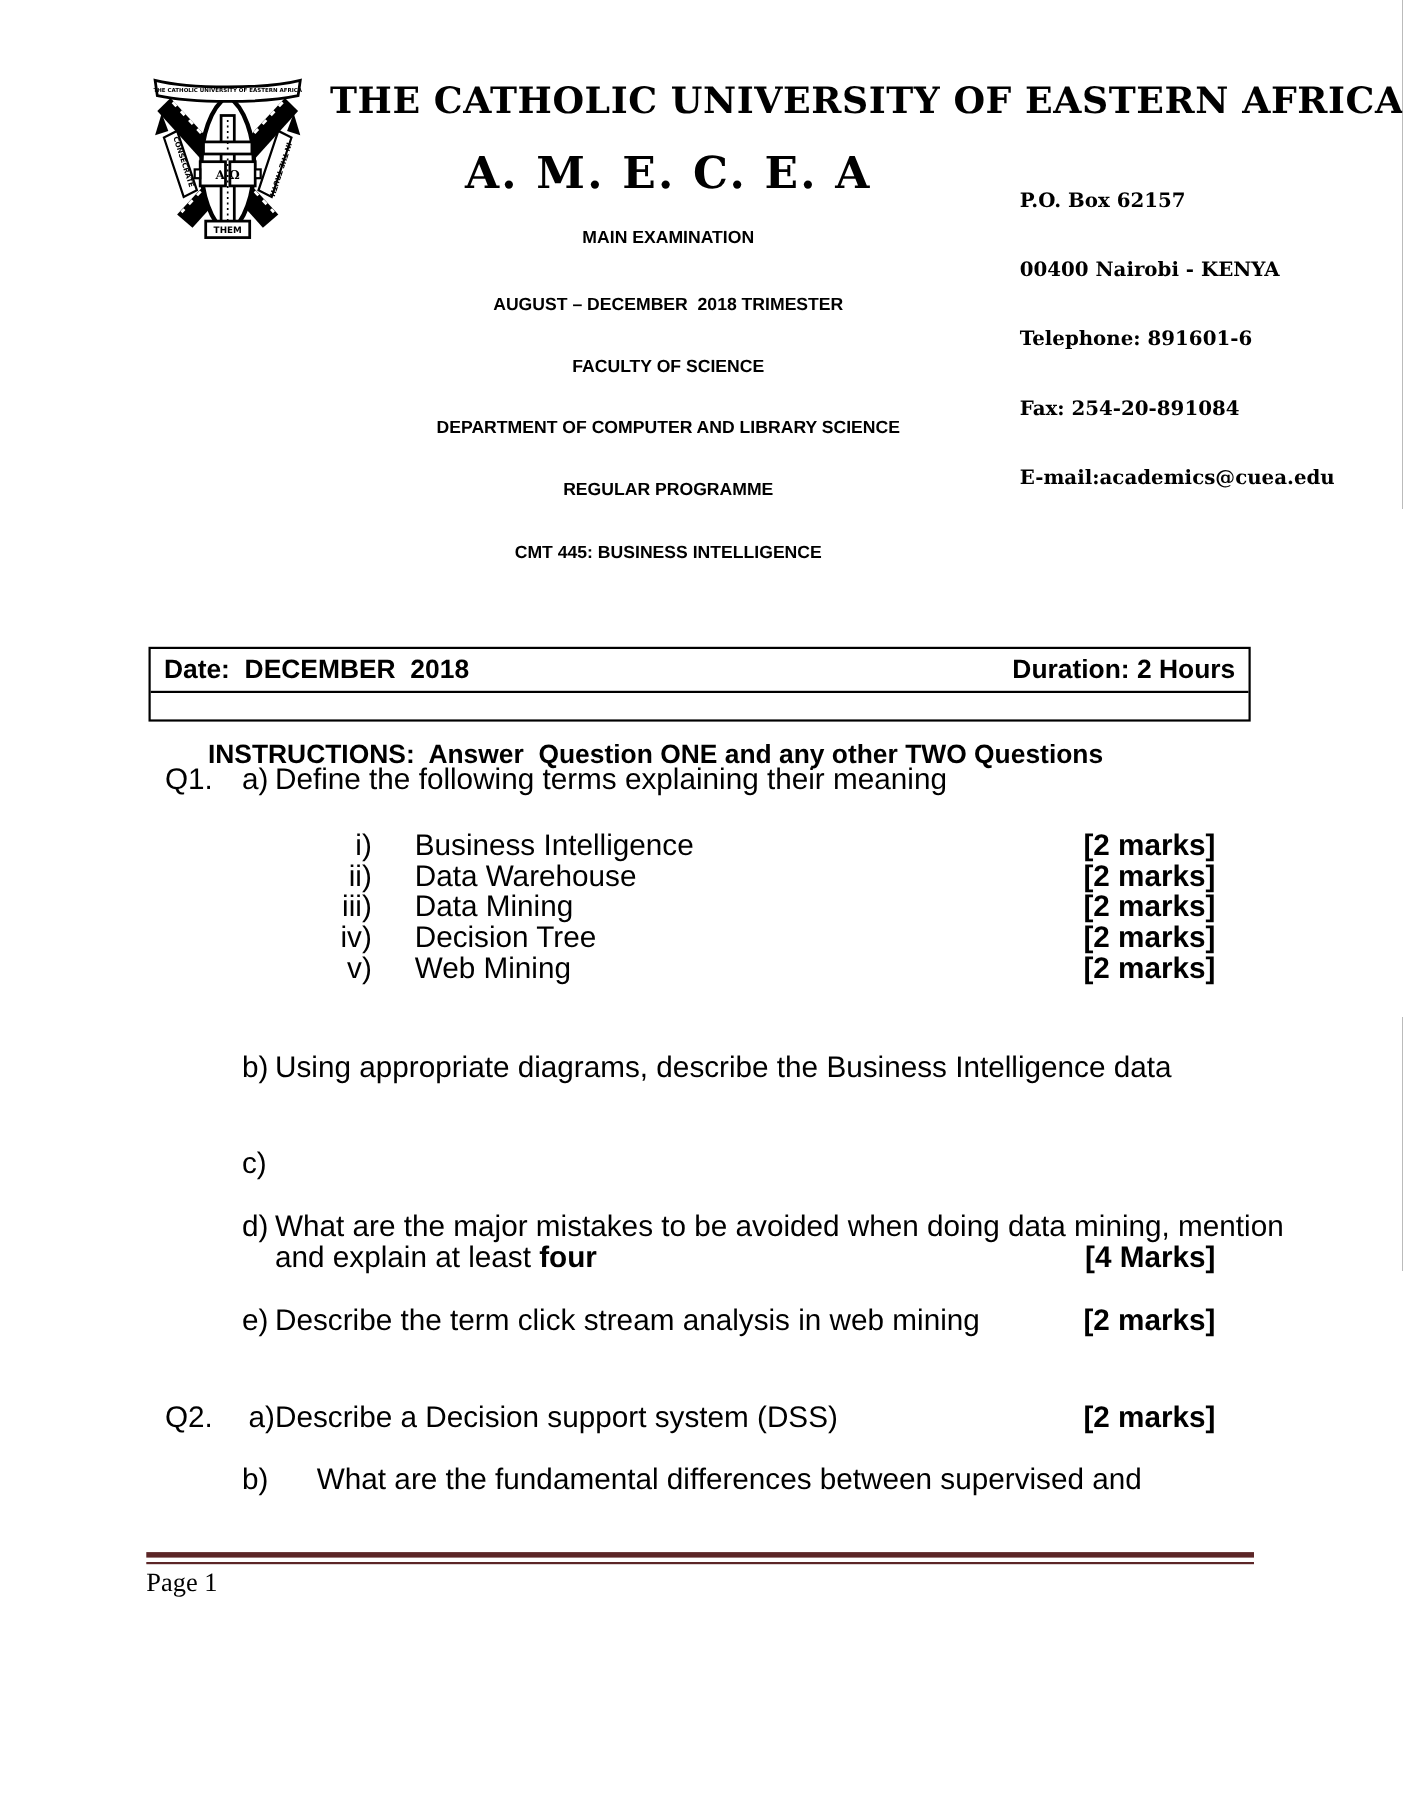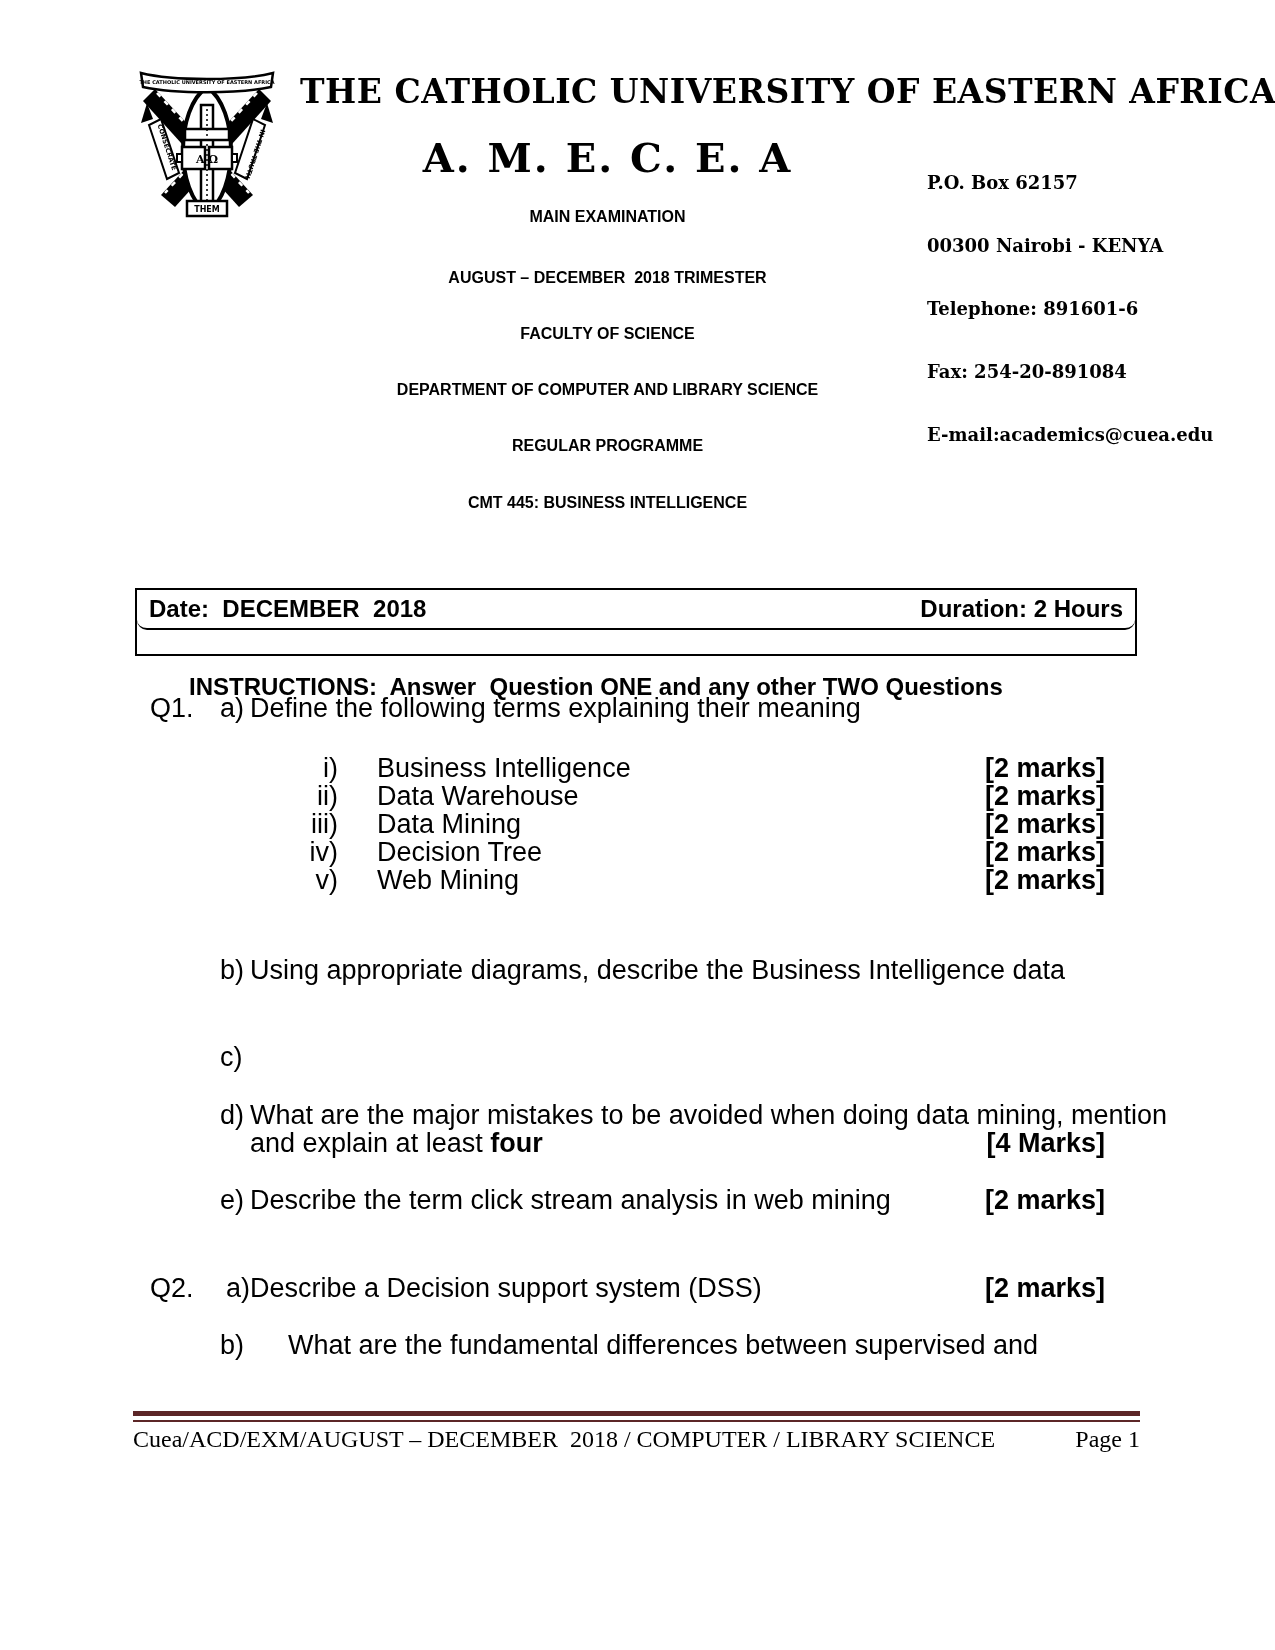--- a/index.html
+++ b/index.html
@@ -36,21 +36,21 @@
   }
   
   .info-table{
     left:135px;top:588px;width:998px;
     border:2px solid #000;
     font-size:24px;font-weight:bold;
   }
   .info-row1{
     display:flex;justify-content:space-between;
     padding:0 12px;height:38px;line-height:38px;
-    border-bottom:2px solid #000;white-space:pre;border-radius:10px;
+    border-bottom:2px solid #000;white-space:pre;
   }
   .info-row2{
     padding:0 12px;height:24px;line-height:38px;white-space:pre;
   }
   
   .qline{
     position:absolute;left:150px;width:955px;height:28px;line-height:28px;
     font-size:27px;white-space:pre;
   }
   .qnum{position:absolute;left:0;top:0;}
@@ -130,21 +130,21 @@
         <text x="74" y="149" font-size="8" font-family="DejaVu Sans" font-weight="bold" text-anchor="middle">THEM</text>
       </g>
     </svg>
   </div>
 
   <div class="abs uni-title">THE CATHOLIC UNIVERSITY OF EASTERN AFRICA</div>
   <div class="abs amecea">A. M. E. C. E. A</div>
 
   <div class="abs contact">
     <div>P.O. Box 62157</div>
-    <div>00300 Nairobi - KENYA</div>
+    <div>00400 Nairobi - KENYA</div>
     <div>Telephone: 891601-6</div>
     <div>Fax: 254-20-891084</div>
     <div>E-mail:academics@cuea.edu</div>
   </div>
 
   <div class="abs center-head" style="top:208px;">MAIN EXAMINATION</div>
   <div class="abs center-head" style="top:269px;">AUGUST – DECEMBER  2018 TRIMESTER</div>
   <div class="abs center-head" style="top:325px;">FACULTY OF SCIENCE</div>
   <div class="abs center-head" style="top:381px;">DEPARTMENT OF COMPUTER AND LIBRARY SCIENCE</div>
   <div class="abs center-head" style="top:437px;">REGULAR PROGRAMME</div>
@@ -223,17 +223,16 @@
     <span class="marks">[2 marks]</span>
   </div>
 
   <div class="qline" style="top:1331px;">
     <span class="qletter">b)</span>
     <span class="qtext-indent">What are the fundamental differences between supervised and</span>
   </div>
 
   <div class="abs footer-rule" style="border-color: rgb(92, 38, 39);"></div>
   <div class="abs footer-row">
-    <span>Cuea/ACD/EXM/AUGUST – DECEMBER  2018 / COMPUTER / LIBRARY SCIENCE</span>
     <span>Page 1</span>
   </div>
 
 </div>
 
 </body></html>

